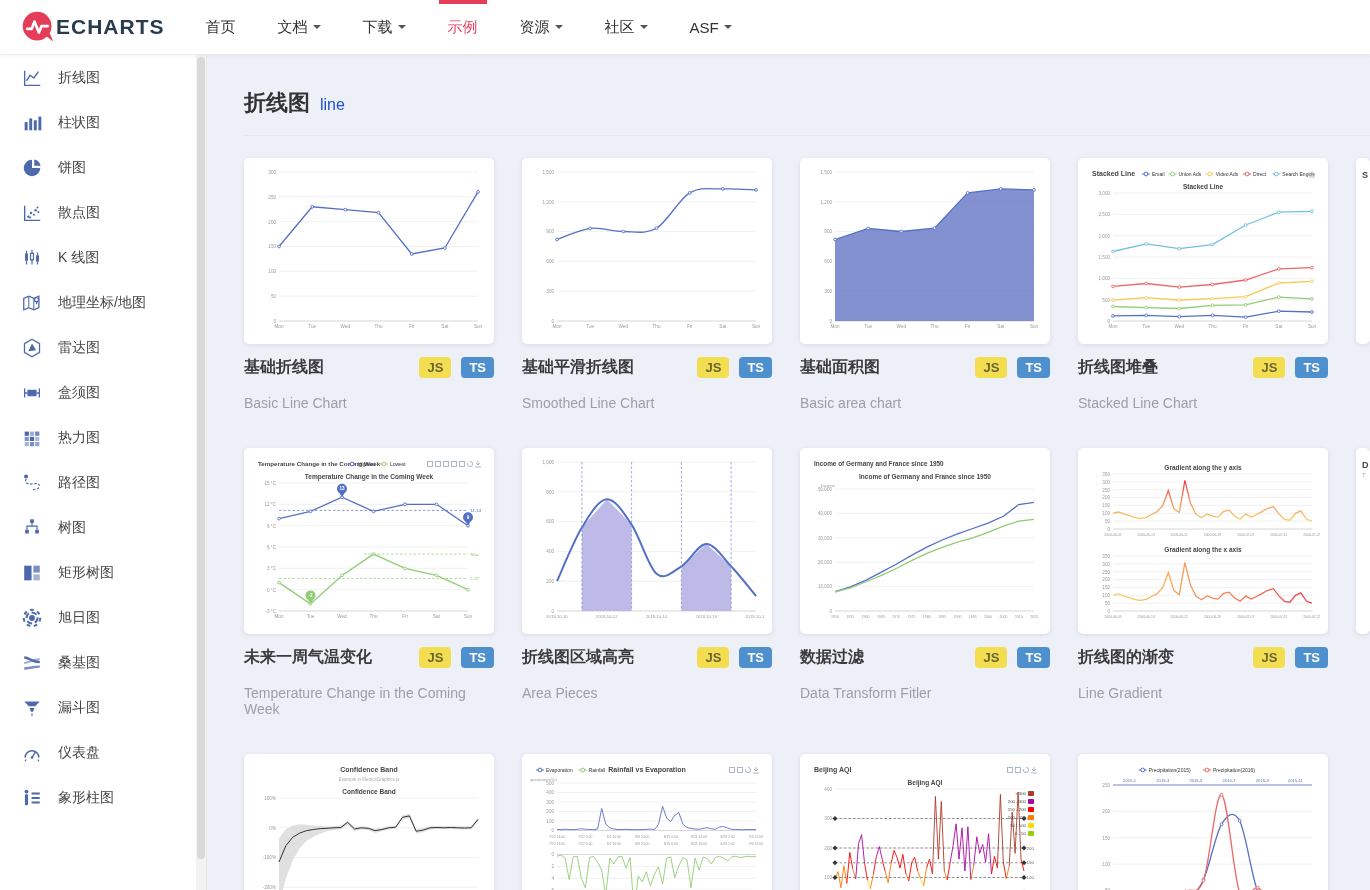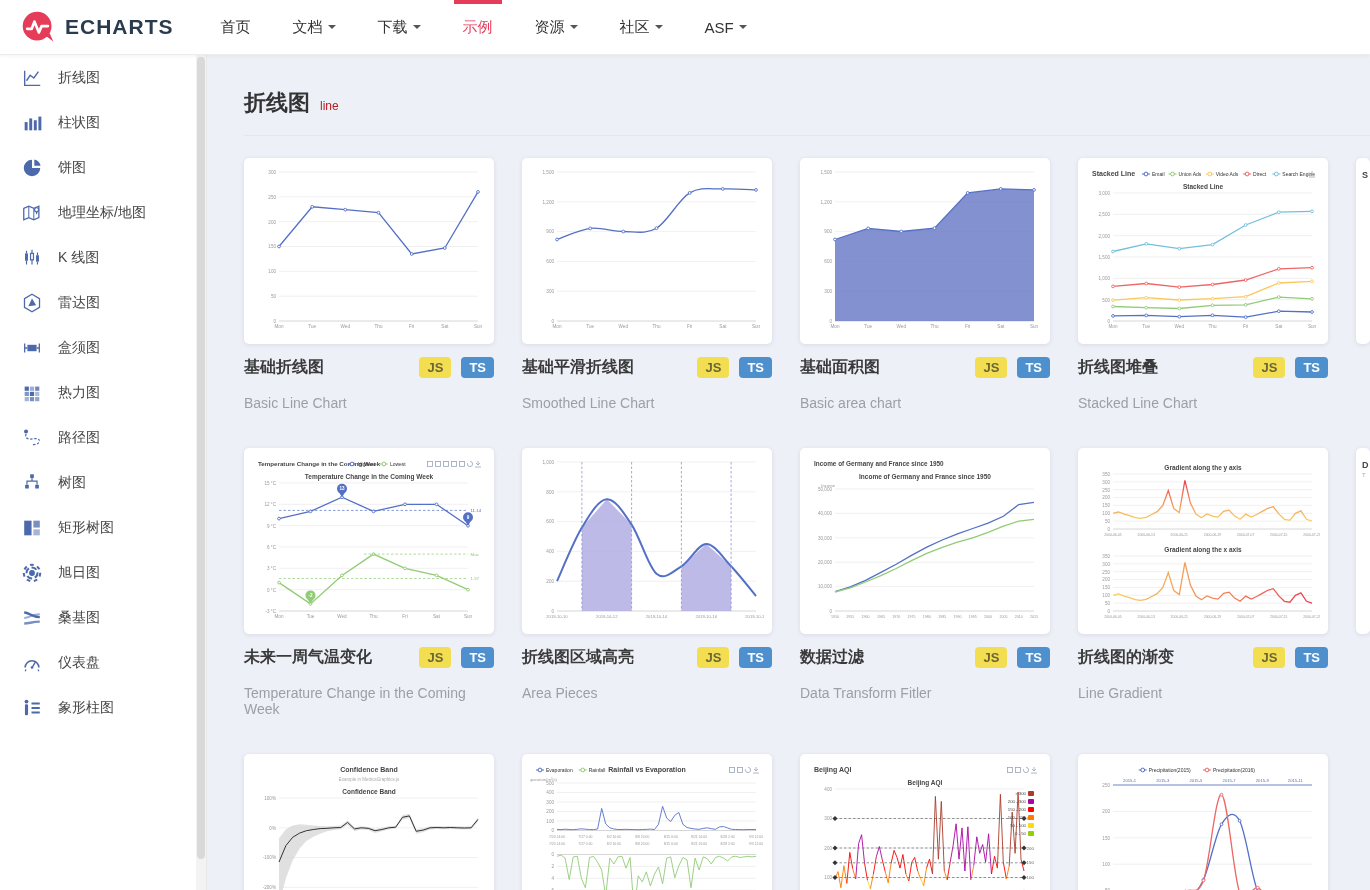--- a/index.html
+++ b/index.html
@@ -6,40 +6,40 @@
     --brand:#e43c59; --js-bg:#f3de52; --js-fg:#6b6535; --ts-bg:#4d90cd;
     --icon-blue:#4c69ac; --page-bg:#eef0f8;
   }
   *{box-sizing:border-box}
   html,body{margin:0;padding:0}
   body{width:1370px;height:890px;overflow:hidden;background:#fff;
        font-family:"Liberation Sans","DejaVu Sans",sans-serif;}
   
   header{height:55px;display:flex;align-items:center;padding-left:20px;background:#fff;
          border-bottom:1px solid #ececec;box-shadow:0 1px 4px rgba(0,0,0,.05);position:relative;z-index:5}
-  .logo{display:flex;align-items:center;gap:9px;margin-right:26px;cursor:pointer}
+  .logo{display:flex;align-items:center;margin-right:20px;cursor:pointer}
   .logo-mark{width:36px;height:36px;color:var(--brand)}
   .logo-text{font-size:21px;font-weight:800;letter-spacing:1px;color:#2a3b4d}
   nav ul{display:flex;list-style:none;margin:0;padding:0}
   nav li{position:relative;height:55px;display:flex;align-items:center;padding:0 21px;
          font-size:15px;color:#333;cursor:pointer;white-space:nowrap}
   nav li.active{color:var(--brand)}
   nav li.active::before{content:'';position:absolute;top:0;left:12px;right:12px;height:4px;background:var(--brand)}
   .caret{margin-left:5px;width:0;height:0;border:4px solid transparent;border-top-color:#555;transform:translateY(2px)}
   
   .layout{display:flex;height:835px}
   aside{width:207px;flex:none;background:#fff;border-right:1px solid #e8e8e8;position:relative;overflow:hidden}
   .sb-item{height:45px;display:flex;align-items:center;padding-left:21px;font-size:14px;color:#464646;cursor:pointer}
   .sb-icon{width:22px;height:22px;margin-right:15px;color:var(--icon-blue);flex:none}
   .sb-track{position:absolute;top:0;right:0;width:10px;height:100%;background:#f3f3f3}
   .sb-thumb{position:absolute;top:2px;right:1px;width:8px;height:96%;background:#d9d9d9;border-radius:4px}
   main{flex:1;background:var(--page-bg);padding-left:37px;overflow:hidden}
   .page-head{padding-top:33px;padding-bottom:17px;border-bottom:1px solid #e2e6f0;margin-right:0}
   h1{margin:0;font-size:22px;color:#333;font-weight:600;display:flex;align-items:baseline;gap:10px}
-  h1 em{font-style:normal;font-size:12px;color:#b91c1c;font-weight:400}
+  h1 em{font-style:normal;font-size:16px;color:#1d4ed8;font-weight:400}
   
   #grid{margin-top:22px;width:1140px;display:flex;flex-wrap:wrap;column-gap:28px;row-gap:37px;align-content:flex-start}
   .example{width:250px}
   .example.sliver{width:14px}
   .thumb{height:186px;background:#fff;border-radius:5px;box-shadow:0 1px 4px rgba(50,60,90,.12);cursor:pointer;overflow:hidden}
   .thumb svg{display:block;margin:8px}
   .meta{display:flex;align-items:center;justify-content:space-between;margin-top:13px}
   .ex-title{font-size:16px;color:#3a3a3a;font-weight:600;cursor:pointer}
   .badges{display:flex;flex:none}
   .badge{font-size:13px;font-weight:700;padding:3px 8px;border-radius:4px;margin-left:10px;cursor:pointer;text-decoration:none}
@@ -114,35 +114,48 @@
         </div>
         <div class="sb-item">
           <svg class="sb-icon" viewBox="0 0 24 24">
             <path d="M12 12 L12 3 A9 9 0 1 0 21 12 Z" fill="currentColor"></path>
             <path d="M14.5 9.5 L14.5 2.6 A9 9 0 0 1 21.4 9.5 Z" fill="currentColor"></path>
           </svg>
           <span>饼图</span>
         </div>
         <div class="sb-item">
           <svg class="sb-icon" viewBox="0 0 24 24">
+            <path d="M4 4v16h17" fill="none" stroke="currentColor" stroke-width="1.5"></path>
+            <circle cx="8" cy="16" r="1.3" fill="currentColor"></circle>
+            <circle cx="11" cy="12" r="1.3" fill="currentColor"></circle>
+            <circle cx="10" cy="17" r="1.1" fill="currentColor"></circle>
+            <circle cx="14" cy="14" r="1.1" fill="currentColor"></circle>
+            <circle cx="16" cy="9" r="1.3" fill="currentColor"></circle>
+            <circle cx="19" cy="11" r="1.1" fill="currentColor"></circle>
+            <circle cx="18" cy="6" r="1.1" fill="currentColor"></circle>
+          </svg>
+          <span>散点图</span>
+        </div>
+        <div class="sb-item">
+          <svg class="sb-icon" viewBox="0 0 24 24">
+            <path d="M6 4v3M6 15v4M12 3v4M12 14v5M18 6v3M18 16v3" stroke="currentColor" stroke-width="1.3"></path>
+            <rect x="4.4" y="7" width="3.2" height="8" fill="currentColor"></rect>
+            <rect x="10.4" y="7" width="3.2" height="7" fill="none" stroke="currentColor" stroke-width="1.3"></rect>
+            <rect x="16.4" y="9" width="3.2" height="7" fill="currentColor"></rect>
+          </svg>
+          <span>K 线图</span>
+        </div>
+        <div class="sb-item">
+          <svg class="sb-icon" viewBox="0 0 24 24">
             <path d="M3 7l5.5-2.5L14 7l5.5-2.5V17l-5.5 2.5L8.5 17 3 19.5Z" fill="none" stroke="currentColor" stroke-width="1.4"></path>
             <path d="M8.5 4.5V17M14 7v12" stroke="currentColor" stroke-width="1.1"></path>
             <circle cx="17" cy="8.5" r="2.2" fill="#fff" stroke="currentColor" stroke-width="1.3"></circle>
             <path d="M17 10.7v2.6" stroke="currentColor" stroke-width="1.3"></path>
           </svg>
           <span>地理坐标/地图</span>
-        </div>
-        <div class="sb-item">
-          <svg class="sb-icon" viewBox="0 0 24 24">
-            <path d="M6 4v3M6 15v4M12 3v4M12 14v5M18 6v3M18 16v3" stroke="currentColor" stroke-width="1.3"></path>
-            <rect x="4.4" y="7" width="3.2" height="8" fill="currentColor"></rect>
-            <rect x="10.4" y="7" width="3.2" height="7" fill="none" stroke="currentColor" stroke-width="1.3"></rect>
-            <rect x="16.4" y="9" width="3.2" height="7" fill="currentColor"></rect>
-          </svg>
-          <span>K 线图</span>
         </div>
         <div class="sb-item">
           <svg class="sb-icon" viewBox="0 0 24 24">
             <polygon points="12,2.5 20.2,7.2 20.2,16.8 12,21.5 3.8,16.8 3.8,7.2" fill="none" stroke="currentColor" stroke-width="1.4"></polygon>
             <polygon points="12,7 16.5,14.5 8,15.5" fill="currentColor"></polygon>
           </svg>
           <span>雷达图</span>
         </div>
         <div class="sb-item">
           <svg class="sb-icon" viewBox="0 0 24 24">
@@ -201,20 +214,30 @@
           </svg>
           <span>旭日图</span>
         </div>
         <div class="sb-item">
           <svg class="sb-icon" viewBox="0 0 24 24">
             <path d="M3.5 6c6 0 8 5 17 5" stroke="currentColor" stroke-width="2.6" fill="none"></path>
             <path d="M3.5 12c6 0 8-4 17-4" stroke="currentColor" stroke-width="2.2" fill="none" opacity=".55"></path>
             <path d="M3.5 18c6 0 8-2 17-2" stroke="currentColor" stroke-width="2.6" fill="none" opacity=".75"></path>
           </svg>
           <span>桑基图</span>
+        </div>
+        <div class="sb-item">
+          <svg class="sb-icon" viewBox="0 0 24 24">
+            <g fill="currentColor">
+              <polygon points="3.5,5 20.5,5 15.5,10 8.5,10"></polygon>
+              <polygon points="9.5,12 14.5,12 13.2,16 10.8,16"></polygon>
+              <polygon points="11.2,18 12.8,18 12.4,21 11.6,21"></polygon>
+            </g>
+          </svg>
+          <span>漏斗图</span>
         </div>
         <div class="sb-item">
           <svg class="sb-icon" viewBox="0 0 24 24">
             <path d="M4.5 17a7.5 7.5 0 0 1 15 0" fill="none" stroke="currentColor" stroke-width="1.8"></path>
             <path d="M12 17l4-6.5" stroke="currentColor" stroke-width="1.5"></path>
             <circle cx="12" cy="17" r="1.4" fill="currentColor"></circle>
             <path d="M5.5 19l-1 2M18.5 19l1 2" stroke="currentColor" stroke-width="1.3"></path>
           </svg>
           <span>仪表盘</span>
         </div>

